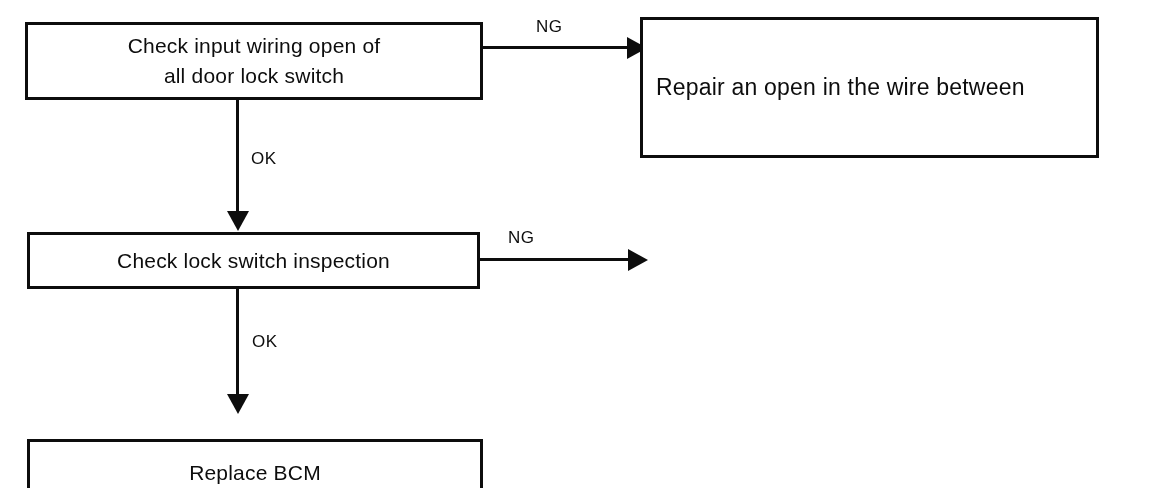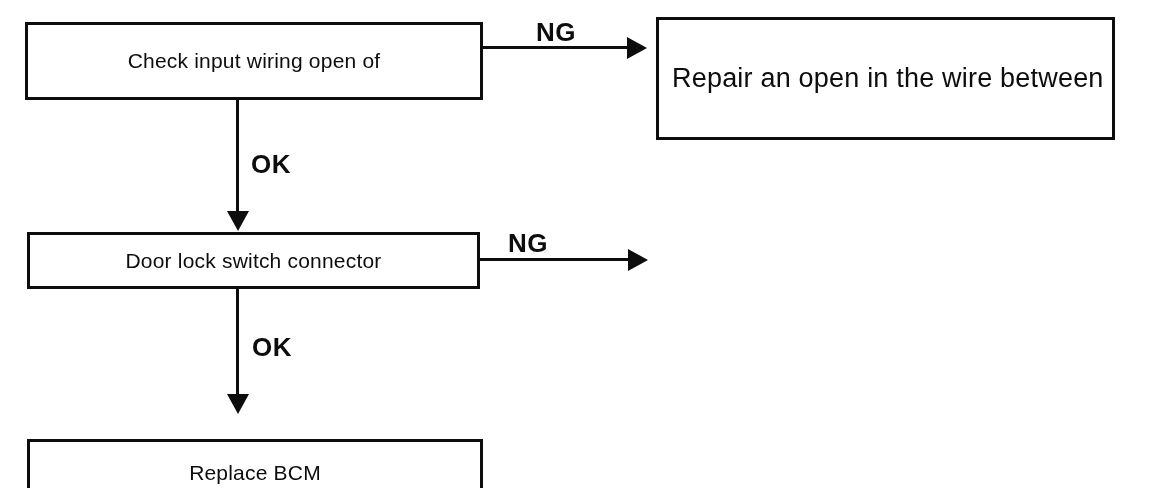--- a/index.html
+++ b/index.html
@@ -19,21 +19,21 @@
     position:absolute;box-sizing:border-box;
     border:3px solid var(--ink);background:var(--paper);
     display:flex;flex-direction:column;justify-content:center;
     font-size:21px;line-height:30px;color:var(--ink);
     letter-spacing:0.2px;
   }
   .node.centered{align-items:center;text-align:center;}
   .node.leftalign{align-items:flex-start;text-align:left;padding-left:13px;padding-right:6px;line-height:29px;}
 
   #box-check{left:25px;top:22px;width:458px;height:78px;}
-  #box-repair{left:656px;top:17px;width:459px;height:123px;font-size:27px;}
+  #box-repair{left:640px;top:17px;width:459px;height:141px;font-size:23px;}
   #box-inspection{left:27px;top:232px;width:453px;height:57px;}
   #box-actuator{left:647px;top:233px;width:460px;height:53px;}
   #box-bcm{left:27px;top:439px;width:456px;height:67px;}
 
   
   .hline{position:absolute;height:3px;background:var(--ink);}
   .vline{position:absolute;width:3px;background:var(--ink);}
 
   #ng1-line{left:483px;top:46px;width:145px;}
   #ng2-line{left:480px;top:258px;width:148px;}
@@ -51,51 +51,52 @@
     border-left:11px solid transparent;border-right:11px solid transparent;
     border-top:20px solid var(--ink);
   }
   #ng1-head{left:627px;top:37px;}
   #ng2-head{left:628px;top:249px;}
   #ok1-head{left:227px;top:211px;}
   #ok2-head{left:227px;top:394px;}
 
   
   .edge-label{
-    position:absolute;font-weight:700;font-size:26px;color:var(--ink);
+    position:absolute;font-weight:400;font-size:17px;color:var(--ink);
     letter-spacing:0.5px;
   }
   #ng1-label{left:536px;top:17px;}
   #ok1-label{left:251px;top:149px;}
   #ng2-label{left:508px;top:228px;}
   #ok2-label{left:252px;top:332px;}
 </style>
 </head>
 <body>
 
 <div class="stage">
 
   <div class="node centered" id="box-check">
     <div>Check input wiring open of</div>
+    <div>all door lock switch</div>
   </div>
 
   <div class="hline" id="ng1-line"></div>
   <div class="head-right" id="ng1-head"></div>
   <div class="edge-label" id="ng1-label">NG</div>
 
   <div class="node leftalign" id="box-repair">
     <div>Repair an open in the wire between</div>
   </div>
 
   <div class="vline" id="ok1-line"></div>
   <div class="head-down" id="ok1-head"></div>
   <div class="edge-label" id="ok1-label">OK</div>
 
   <div class="node centered" id="box-inspection">
-    <div>Door lock switch connector</div>
+    <div>Check lock switch inspection</div>
   </div>
 
   <div class="hline" id="ng2-line"></div>
   <div class="head-right" id="ng2-head"></div>
   <div class="edge-label" id="ng2-label">NG</div>
 
 
   <div class="vline" id="ok2-line"></div>
   <div class="head-down" id="ok2-head"></div>
   <div class="edge-label" id="ok2-label">OK</div>

